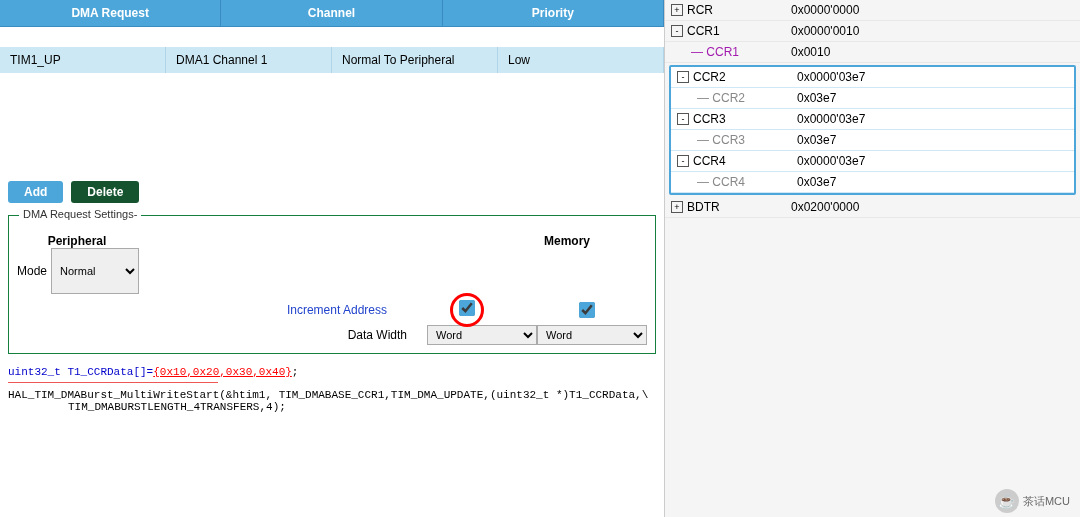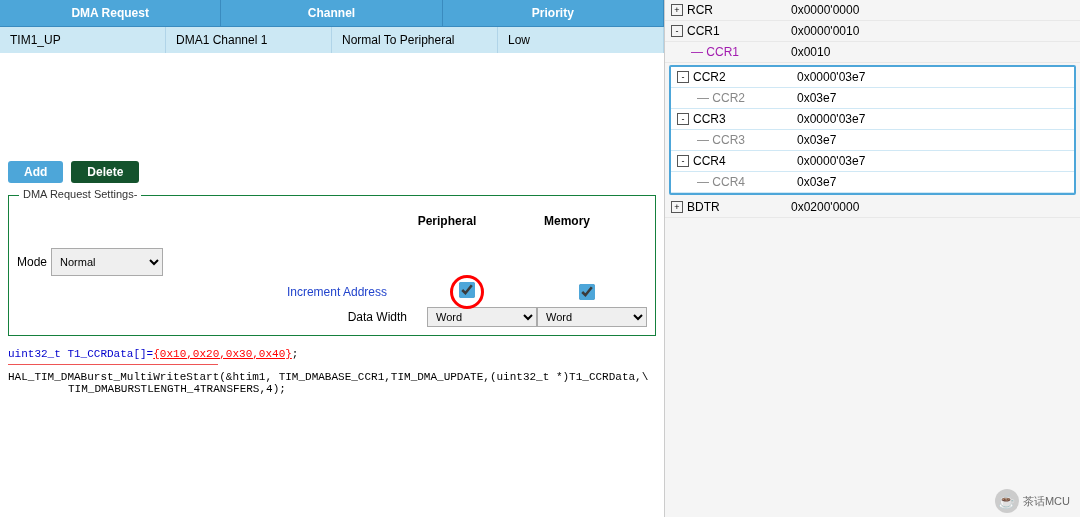--- a/index.html
+++ b/index.html
@@ -42,20 +42,21 @@
       border-right: 1px solid #3a8bbf;
       flex: 1;
       text-align: center;
     }
 
     
     .table-row {
       display: flex;
       background: #cce8f4;
       color: #000;
+      margin-top: 20px;
     }
     .table-row .col {
       padding: 6px 10px;
       border-right: 1px solid #b0d4e8;
       flex: 1;
     }
 
     
     .empty-area {
       flex: 0 0 100px;
@@ -102,22 +103,22 @@
       font-size: 11px;
       color: #333;
     }
 
     .settings-content {
       padding-top: 10px;
     }
 
     .settings-header-row {
       display: flex;
-      justify-content: flex-end;
-      margin-bottom: 20px;
+      justify-content: space-between;
+      margin-bottom: 0;
       padding-right: 20px;
     }
     .settings-header-row span {
       width: 120px;
       text-align: center;
       font-weight: bold;
       font-size: 12px;
     }
 
     .settings-row {
@@ -127,23 +128,23 @@
     }
     .settings-label-left {
       flex: 0 0 130px;
       font-size: 12px;
       display: flex;
       align-items: center;
       gap: 4px;
     }
     .settings-label-left select {
       border: 1px solid #aaa;
-      padding: 6px 4px;
+      padding: 15px 4px;
       font-size: 11px;
-      width: 112px;
+      width: 88px;
     }
 
     .settings-label-center {
       flex: 1;
       text-align: right;
       padding-right: 20px;
       font-size: 12px;
       color: #2244cc;
     }
 

